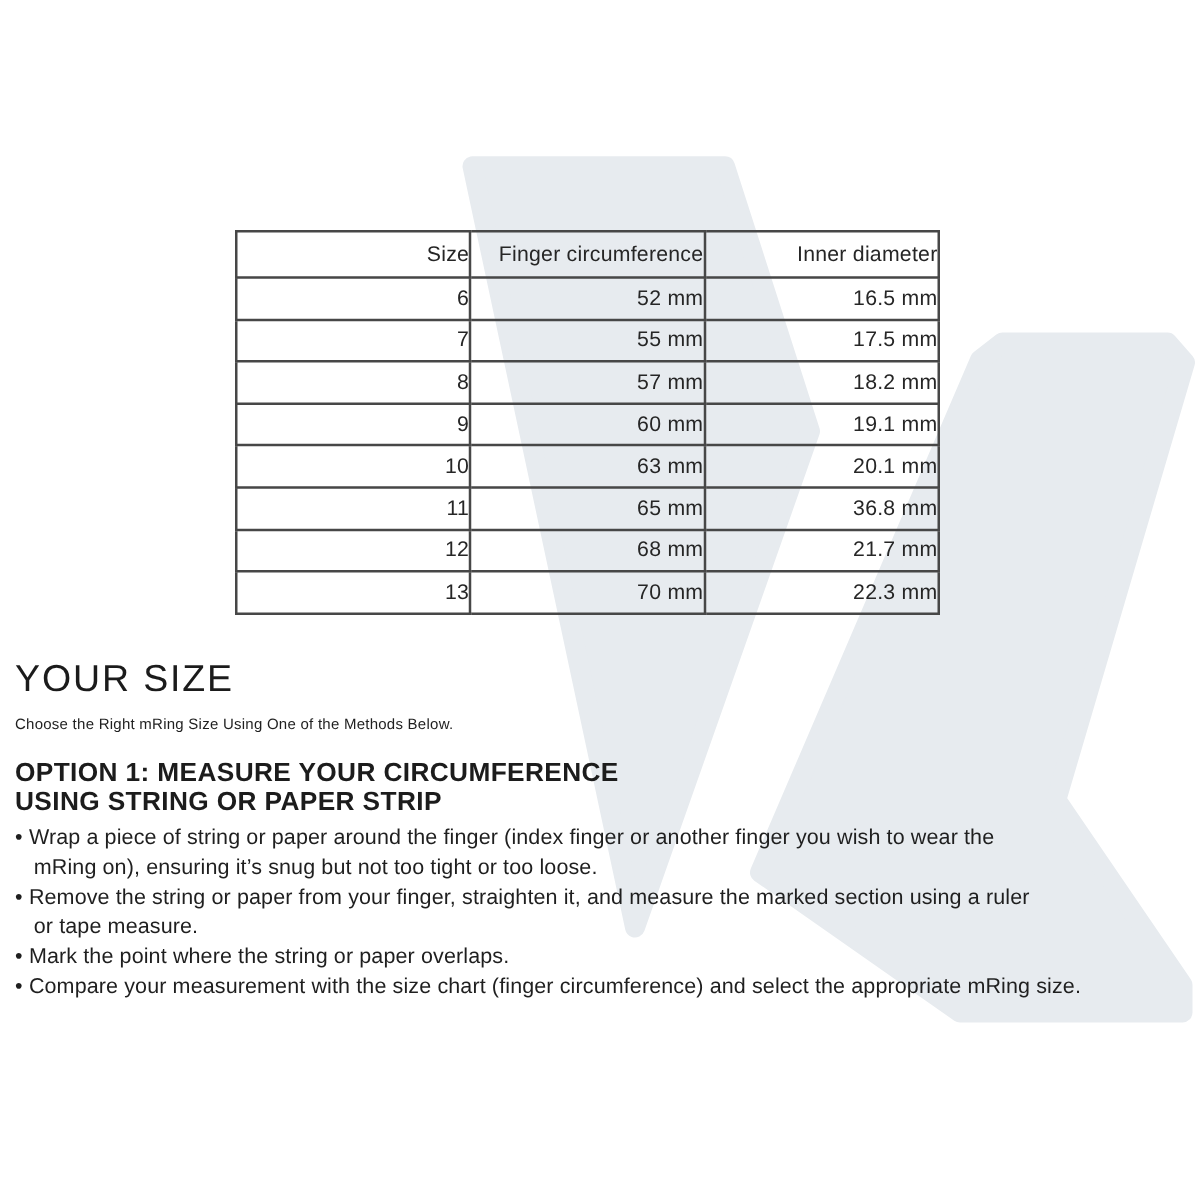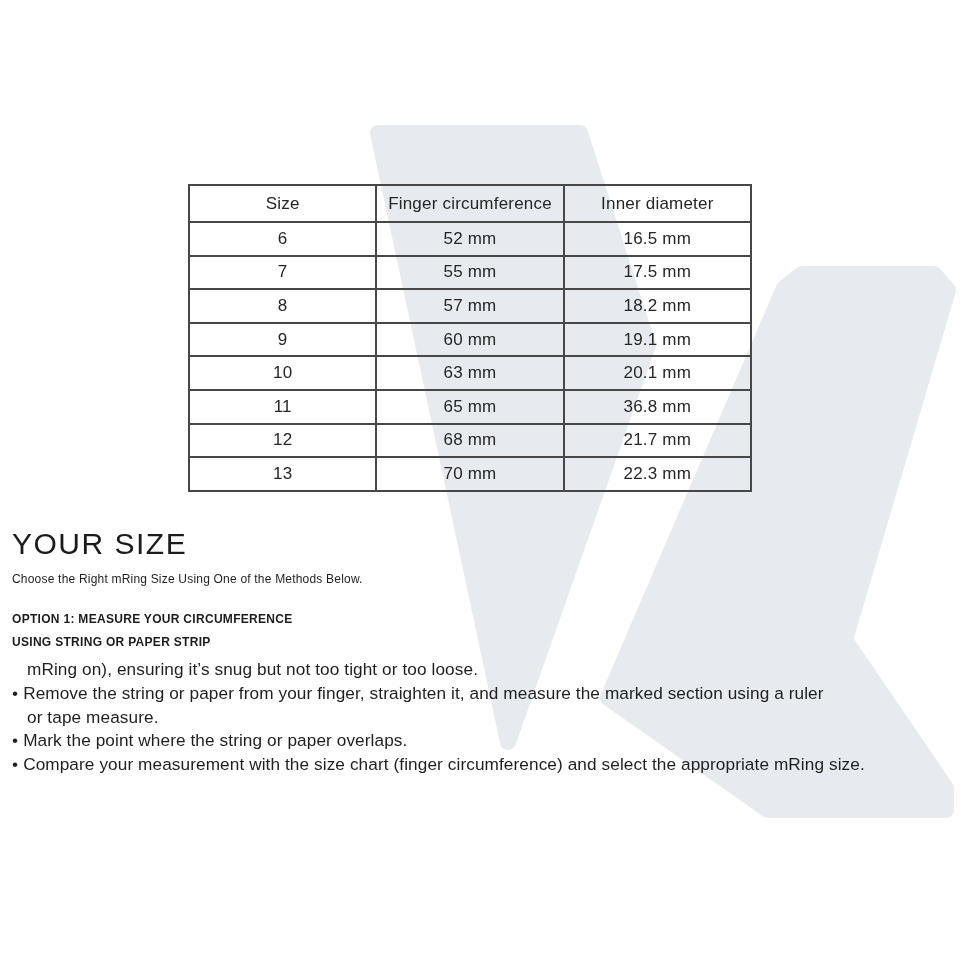--- a/index.html
+++ b/index.html
@@ -30,21 +30,21 @@
     left: 188px;
     top: 184px;
     width: 564px;
     border-collapse: collapse;
     table-layout: fixed;
     z-index: 1;
   }
   .size-table th,
   .size-table td {
     border: 2px solid #474747;
-    text-align: center;
+    text-align: right;
     vertical-align: middle;
     font-size: 17px;
     font-weight: 400;
     color: #262626;
     padding: 0;
     background: transparent;
     letter-spacing: 0.2px;
   }
   .size-table thead tr { height: 37px; }
   .size-table tbody tr { height: 33.6px; }
@@ -67,21 +67,21 @@
     color: #1b1b1b;
   }
   .subtitle {
     margin-top: 7px;
     font-size: 12px;
     line-height: 24px;
     letter-spacing: 0.2px;
   }
   .option-heading {
     margin-top: 17px;
-    font-size: 12px;
+    font-size: 21px;
     line-height: 22.5px;
     font-weight: 700;
     letter-spacing: 0.3px;
     color: #1c1c1c;
   }
   .bullets {
     list-style: none;
     margin: 5px 0 0 0;
     padding: 0;
     font-size: 17.2px;
@@ -159,20 +159,23 @@
   <h1 class="page-title">YOUR SIZE</h1>
   <div class="subtitle">Choose the Right mRing Size Using One of the Methods Below.</div>
 
   <div class="option-heading">
     <div>OPTION 1: MEASURE YOUR CIRCUMFERENCE</div>
     <div>USING STRING OR PAPER STRIP</div>
   </div>
 
   <ul class="bullets">
     <li>
+      <div class="bullet-line">
+        <span class="marker">•</span><span>Wrap a piece of string or paper around the finger (index finger or another finger you wish to wear the</span>
+      </div>
       <div class="cont-line">mRing on), ensuring it’s snug but not too tight or too loose.</div>
     </li>
     <li>
       <div class="bullet-line">
         <span class="marker">•</span><span>Remove the string or paper from your finger, straighten it, and measure the marked section using a ruler</span>
       </div>
       <div class="cont-line">or tape measure.</div>
     </li>
     <li>
       <div class="bullet-line">

